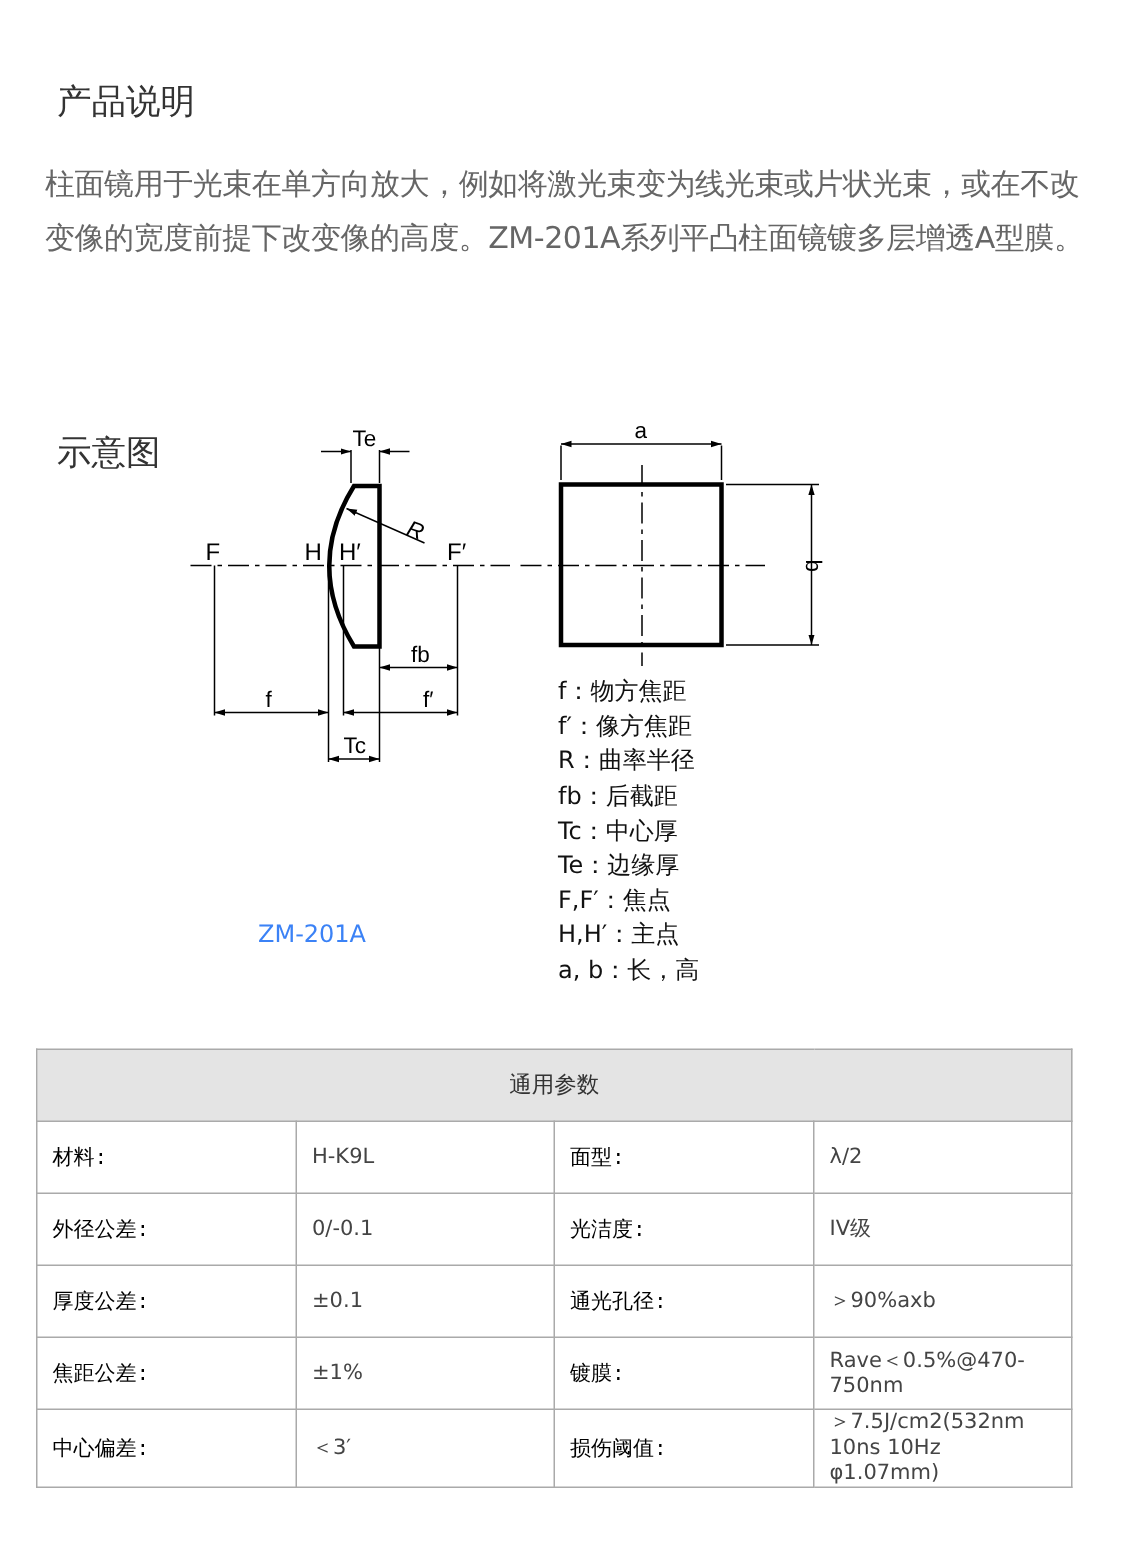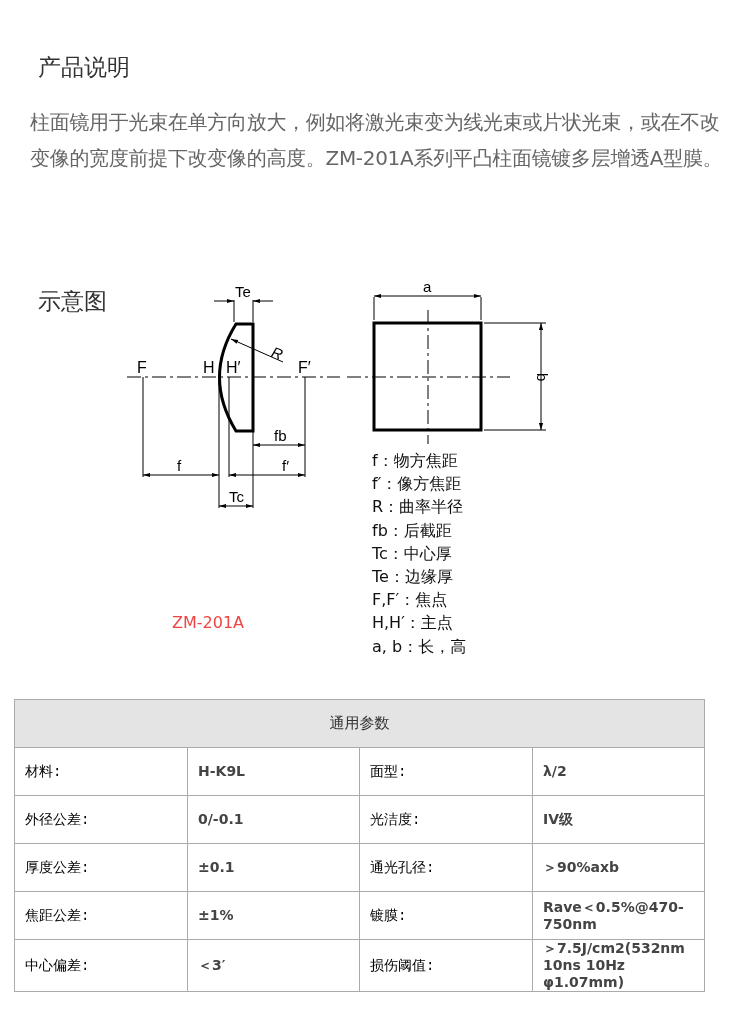--- a/index.html
+++ b/index.html
@@ -4,27 +4,27 @@
 <style>
   html, body { margin: 0; padding: 0; background: #ffffff; }
   body { width: 750px; height: 1028px; position: relative; overflow: hidden;
          font-family: "DejaVu Sans", "Liberation Sans", sans-serif; color: #333; }
   .h2 { position: absolute; left: 38px; font-size: 23px; color: #333; font-weight: normal; margin: 0; }
   .intro { position: absolute; left: 30px; top: 104px; width: 700px; font-size: 20px;
            line-height: 36px; color: #666; margin: 0; letter-spacing: -0.3px; }
   .diagram { position: absolute; left: 0; top: 280px; width: 750px; height: 380px; }
   .legend { position: absolute; left: 372px; top: 449px; font-size: 16px; line-height: 23.2px; color: #111; }
   .legend div { white-space: nowrap; }
-  .caption { position: absolute; left: 172px; top: 613px; font-size: 16px; color: #ef4444; }
-  table.params { position: absolute; left: 14px; top: 699px; width: 690px; border-collapse: collapse;
+  .caption { position: absolute; left: 172px; top: 613px; font-size: 16px; color: #3b82f6; }
+  table.params { position: absolute; left: 24px; top: 699px; width: 690px; border-collapse: collapse;
                  font-size: 14px; table-layout: fixed; }
   table.params td, table.params th { border: 1px solid #aaa; padding: 0 10px; height: 47px; }
   table.params th { background: #e4e4e4; font-weight: normal; color: #333; font-size: 15px; }
   table.params td.k { color: #000000; font-family: Liberation Mono, monospace; }
-  table.params td.v { color: #444; line-height: 17px; font-weight: bold; }
+  table.params td.v { color: #444; line-height: 17px; }
 </style>
 </head>
 <body>
 
 <h2 class="h2" style="top:52px;text-align:center;">产品说明</h2>
 <p class="intro">柱面镜用于光束在单方向放大，例如将激光束变为线光束或片状光束，或在不改变像的宽度前提下改变像的高度。ZM-201A系列平凸柱面镜镀多层增透A型膜。</p>
 <h2 class="h2" style="top:245px;margin-top:41px;">示意图</h2>
 
 <svg class="diagram" viewBox="0 280 750 380" width="750" height="380" xmlns="http://www.w3.org/2000/svg">
   <defs>

